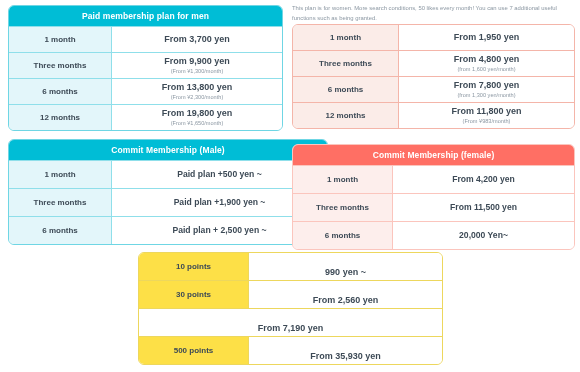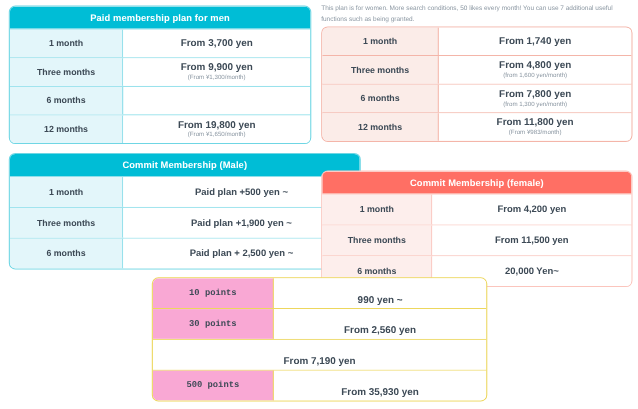--- a/index.html
+++ b/index.html
@@ -95,21 +95,21 @@
 
   
   .theme-salmon { border-color: #fbc5bd; }
   .theme-salmon .thead { background: #ff6f64; }
   .theme-salmon .trow { border-top-color: #fbc5bd; }
   .theme-salmon .c-label { background: #fdeeec; border-right-color: #fbc5bd; }
 
   
   .theme-yellow { border-color: #edd75d; }
   .theme-yellow .trow { border-top-color: #edd75d; }
-  .theme-yellow .c-label { background: #f9a8d4; border-right-color: #edd75d; font-family: Liberation Mono, monospace; }
+  .theme-yellow .c-label { background: #fde047; border-right-color: #edd75d; }
 
   
   #men-plan-table {
     left: 8px; top: 5px; width: 275px;
   }
   #men-plan-table .thead { height: 20px; font-size: 8.5px; }
   #men-plan-table .trow { height: 25px; }
   #men-plan-table .c-label { width: 103px; font-size: 8px; }
   #men-plan-table .v-main { font-size: 9px; }
   #men-plan-table .v-sub { font-size: 5.6px; }
@@ -132,21 +132,21 @@
 
   #commit-male-table {
     left: 8px; top: 139px; width: 320px;
   }
   #commit-male-table .thead { height: 20px; font-size: 8.5px; }
   #commit-male-table .trow { height: 27px; }
   #commit-male-table .c-label { width: 103px; font-size: 8px; }
   #commit-male-table .v-main { font-size: 8.6px; }
 
   #commit-female-table {
-    left: 292px; top: 155px; width: 283px;
+    left: 292px; top: 144px; width: 283px;
   }
   #commit-female-table .thead { height: 20px; font-size: 8.5px; }
   #commit-female-table .trow { height: 27px; }
   #commit-female-table .c-label { width: 100px; font-size: 8px; }
   #commit-female-table .v-main { font-size: 8.6px; }
 
   #points-table {
     left: 138px; top: 252px; width: 305px;
   }
   #points-table .trow { height: 27px; }
@@ -171,38 +171,42 @@
     <div class="trow">
       <div class="c-label">Three months</div>
       <div class="c-value">
         <span class="v-main">From 9,900 yen</span>
         <span class="v-sub">(From ¥1,300/month)</span>
       </div>
     </div>
 
     <div class="trow">
       <div class="c-label">6 months</div>
+      <div class="c-value">
+        <span class="v-main">From 13,800 yen</span>
+        <span class="v-sub">(From ¥2,300/month)</span>
+      </div>
     </div>
 
     <div class="trow">
       <div class="c-label">12 months</div>
       <div class="c-value">
         <span class="v-main">From 19,800 yen</span>
         <span class="v-sub">(From ¥1,650/month)</span>
       </div>
     </div>
   </div>
 
   <div id="women-intro">This plan is for women. More search conditions, 50 likes every month! You can use 7 additional useful functions such as being granted.</div>
 
   <div class="ptable theme-pink" id="women-plan-table">
     <div class="trow">
       <div class="c-label">1 month</div>
       <div class="c-value">
-        <span class="v-main">From 1,740 yen</span>
+        <span class="v-main">From 1,950 yen</span>
       </div>
     </div>
 
     <div class="trow">
       <div class="c-label">Three months</div>
       <div class="c-value">
         <span class="v-main">From 4,800 yen</span>
         <span class="v-sub">(from 1,600 yen/month)</span>
       </div>
     </div>

